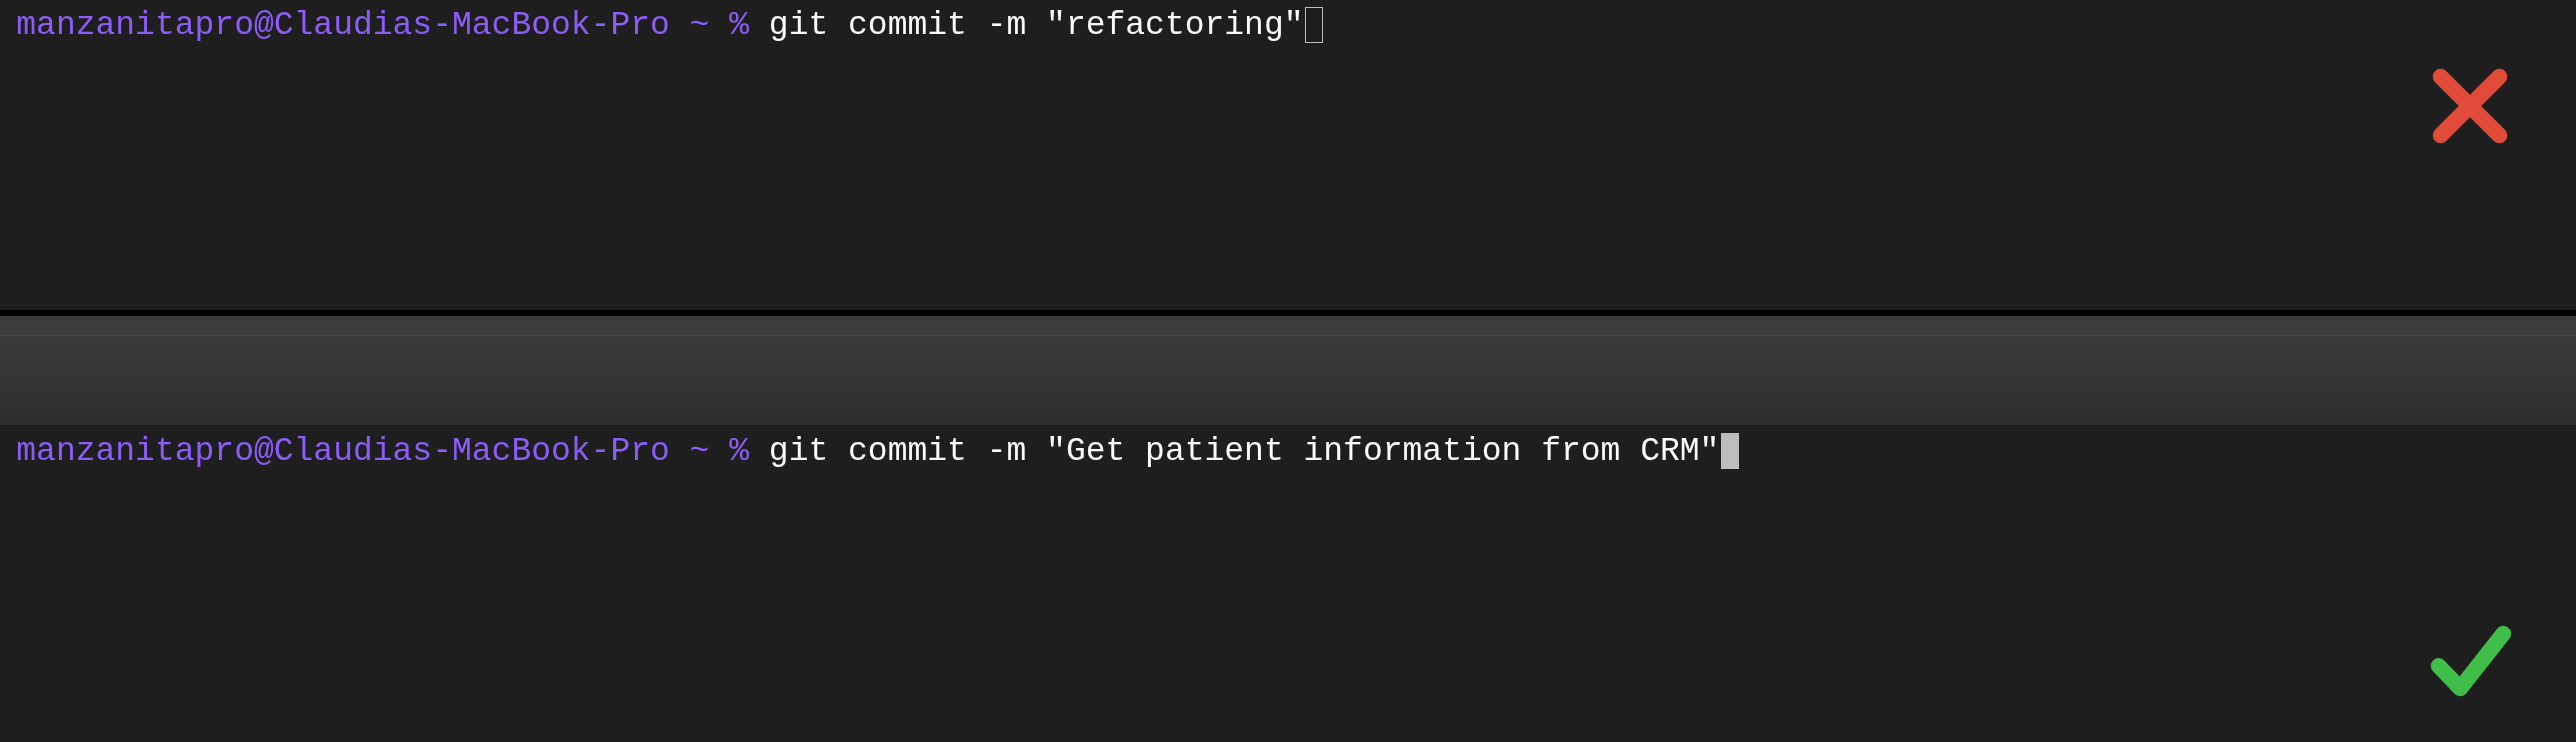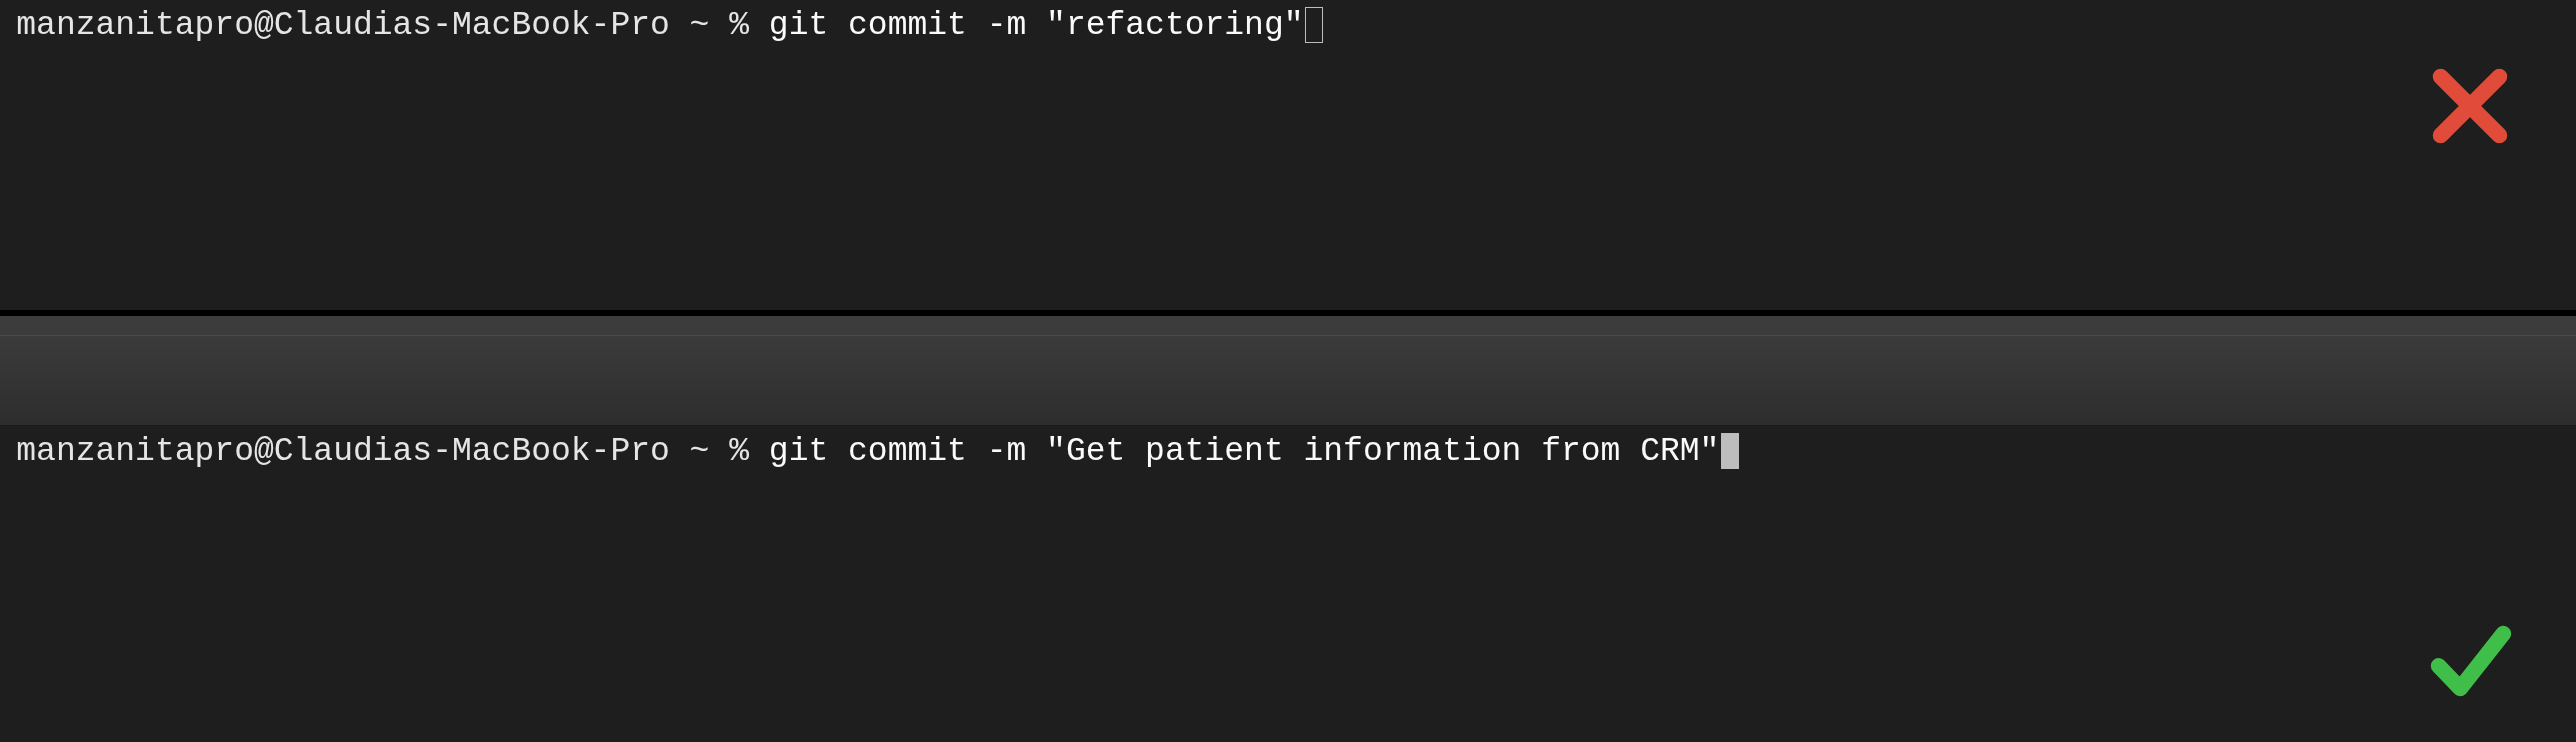--- a/index.html
+++ b/index.html
@@ -30,21 +30,21 @@
       background: linear-gradient(#3b3b3b, #2d2d2d);
       border-bottom: 1.6px solid #1a1a1a;
     }
     .line {
       display: flex;
       align-items: center;
       padding: 6.5px 16.3px 0 16.3px;
       white-space: pre;
       letter-spacing: 0;
     }
-    .prompt { color: #e5e5e5; font-family: Liberation Mono, monospace; }
+    .prompt { color: #8b5cf6; font-family: Liberation Mono, monospace; }
     .cmd    { color: #fafafa; }
     .cursor {
       display: inline-block;
       width: 18px;
       height: 36px;
       border: 1.6px solid #bdbdbd;
       margin-left: 1.6px;
     }
     .cursor.solid { background: #bdbdbd; border: none; }
     .mark { position: absolute; right: 57px; }

